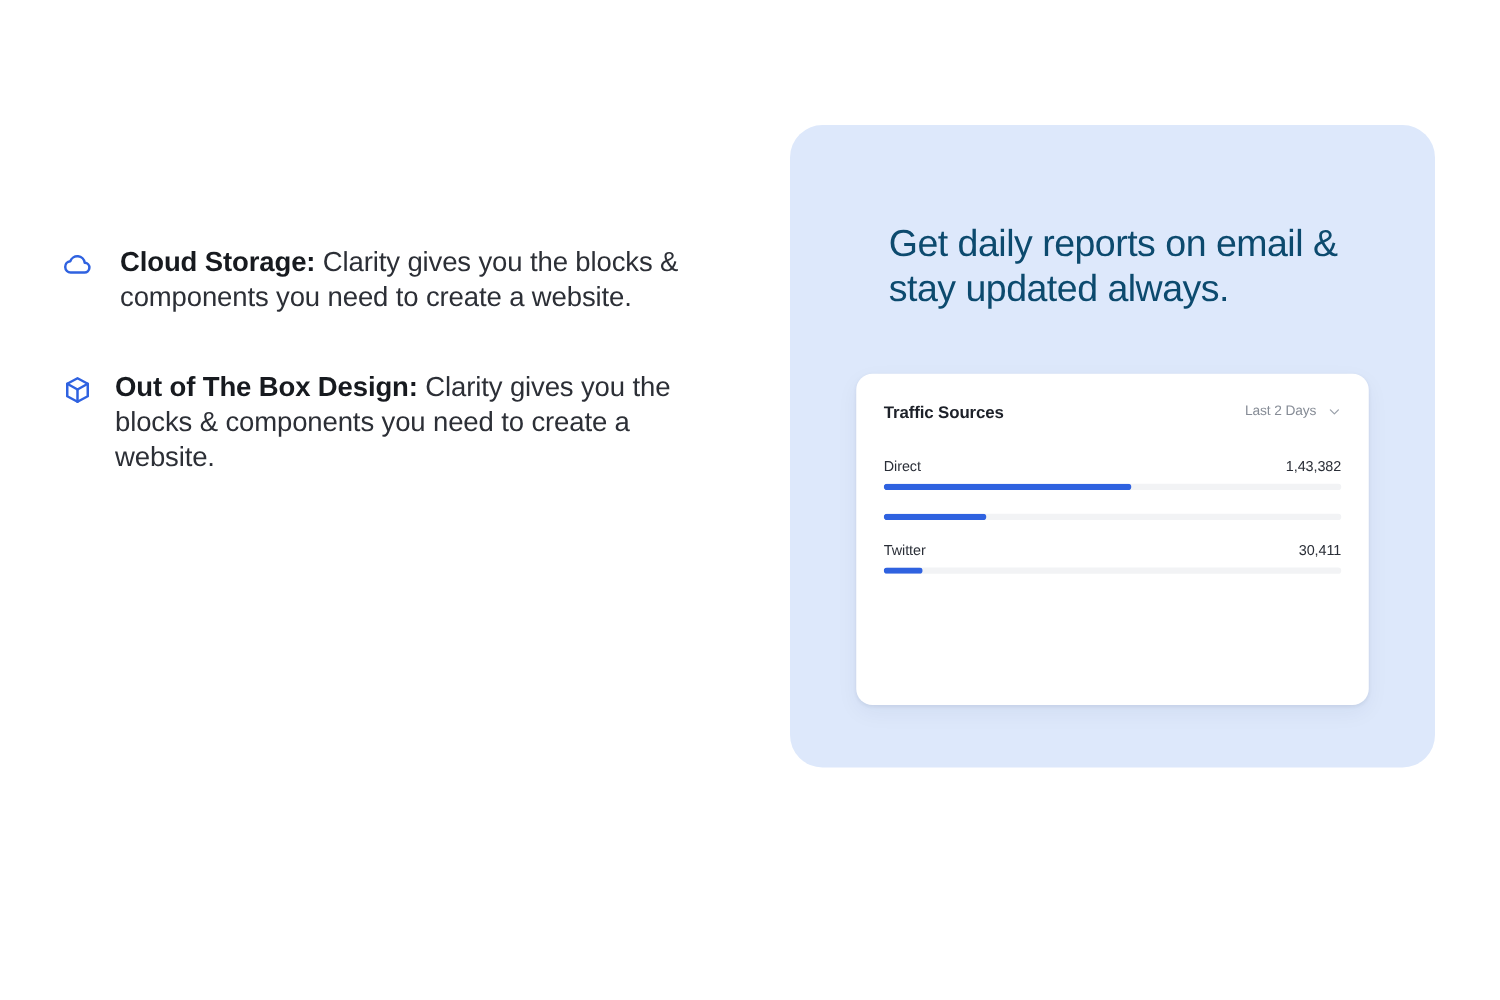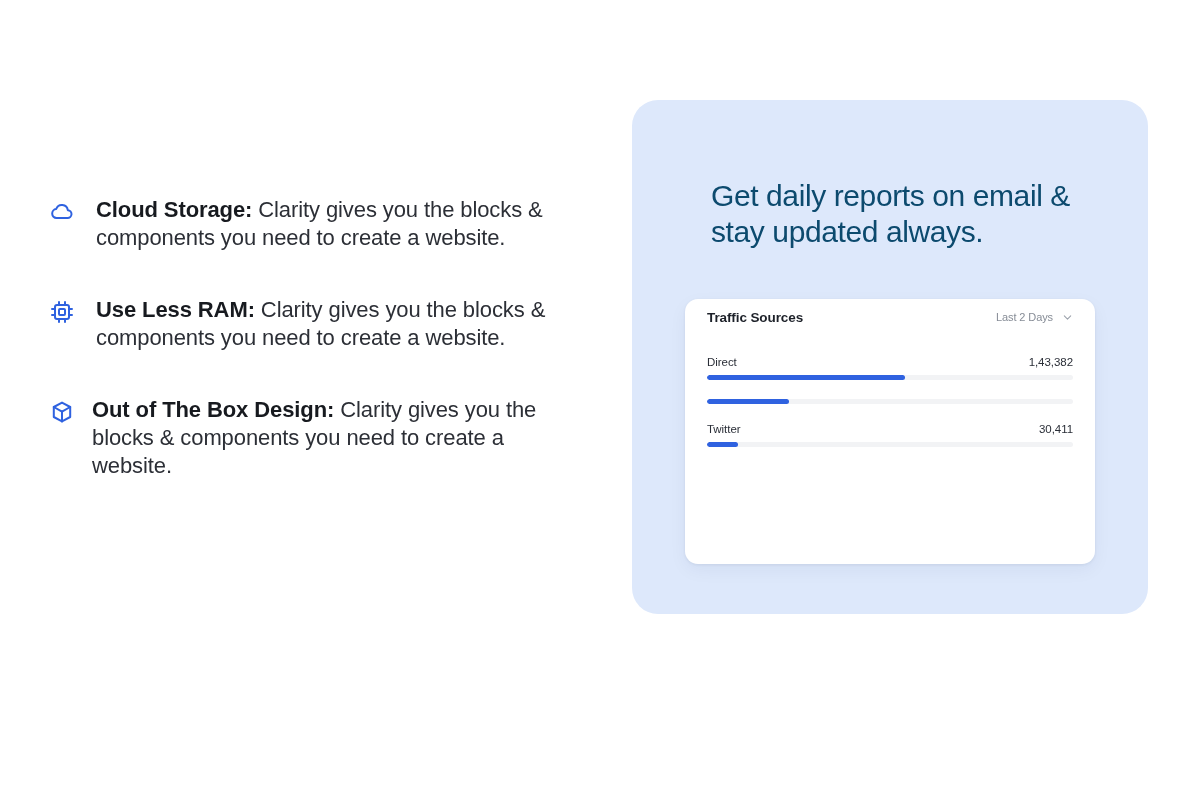--- a/index.html
+++ b/index.html
@@ -85,21 +85,21 @@
   
   .traffic-card {
     position: absolute;
     left: 53px;
     top: 199px;
     width: 410px;
     height: 265px;
     background: #ffffff;
     border-radius: 13px;
     box-shadow: 0 1px 3px rgba(20, 35, 70, 0.07), 0 6px 18px rgba(20, 35, 70, 0.05);
-    padding: 6px 22px 16px 22px;
+    padding: 18px 22px 16px 22px;
   }
 
   .traffic-head {
     display: flex;
     align-items: center;
     justify-content: space-between;
     height: 24px;
     margin-bottom: 27px;
   }
 
@@ -173,32 +173,20 @@
       <span class="feature-icon">
         <svg viewBox="0 0 24 24" fill="none" stroke="currentColor" stroke-width="2" stroke-linecap="round" stroke-linejoin="round" aria-hidden="true">
           <path d="M6.5 18A4.5 4.5 0 0 1 6.2 9.03 6 6 0 0 1 17.8 10.2 3.9 3.9 0 0 1 17.4 18Z"></path>
         </svg>
       </span>
       <p class="feature-text">
         <span class="lead">Cloud Storage:</span><span> Clarity gives you the blocks &amp; components you need to create a website.</span>
       </p>
     </div>
 
-    <div class="feature-item">
-      <span class="feature-icon">
-        <svg viewBox="0 0 24 24" fill="none" stroke="currentColor" stroke-width="2" stroke-linecap="round" stroke-linejoin="round" aria-hidden="true">
-          <rect x="5" y="5" width="14" height="14" rx="2"></rect>
-          <rect x="9" y="9" width="6" height="6" rx="1"></rect>
-          <path d="M9 2v3M15 2v3M9 19v3M15 19v3M2 9h3M2 15h3M19 9h3M19 15h3"></path>
-        </svg>
-      </span>
-      <p class="feature-text">
-        <span class="lead">Use Less RAM:</span><span> Clarity gives you the blocks &amp; components you need to create a website.</span>
-      </p>
-    </div>
 
     <div class="feature-item">
       <span class="feature-icon">
         <svg viewBox="0 0 24 24" fill="none" stroke="currentColor" stroke-width="2" stroke-linecap="round" stroke-linejoin="round" aria-hidden="true">
           <path d="M12 2.6 20.2 7v10L12 21.4 3.8 17V7Z"></path>
           <path d="M3.8 7 12 11.6 20.2 7"></path>
           <path d="M12 11.6v9.8"></path>
         </svg>
       </span>
       <p class="feature-text">

